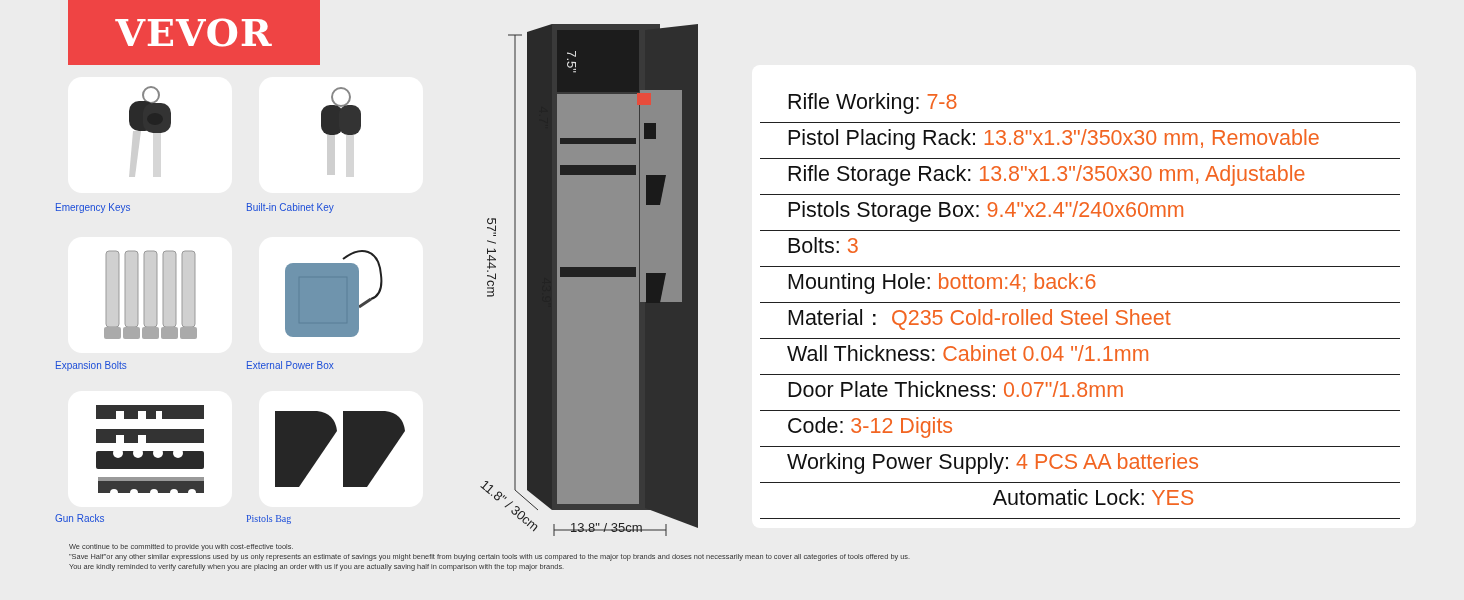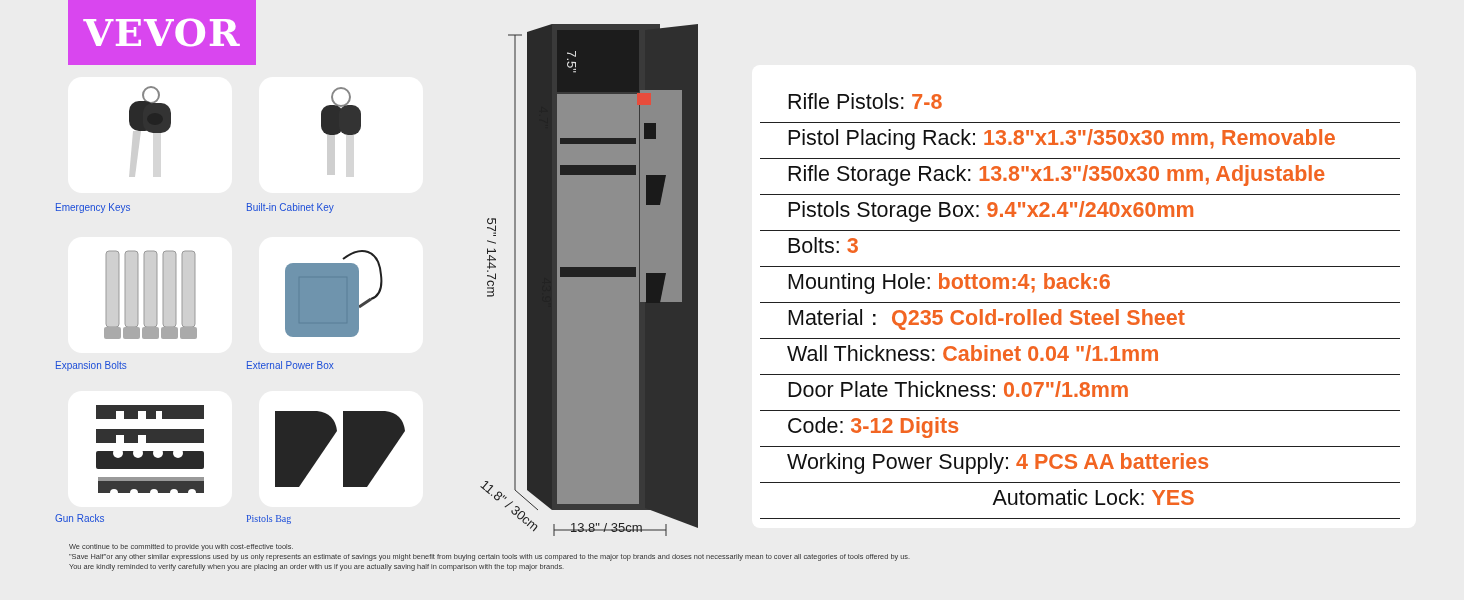--- a/index.html
+++ b/index.html
@@ -4,22 +4,22 @@
 <style>
   * { box-sizing: border-box; margin: 0; padding: 0; }
   html, body { width: 1464px; height: 600px; overflow: hidden; }
   body {
     background: #ececec;
     font-family: "Liberation Sans", sans-serif;
     position: relative;
     color: #111;
   }
   .logo {
-    position: absolute; left: 68px; top: 0; width: 188px; height: 65px;
-    background: #d946ef;
+    position: absolute; left: 68px; top: 0; width: 252px; height: 65px;
+    background: #ef4444;
     color: #fff; font-family: "DejaVu Serif", serif; font-weight: bold;
     font-size: 38px; letter-spacing: 1px;
     display: flex; align-items: center; justify-content: center;
   }
   .acc-card {
     position: absolute; width: 164px; height: 116px;
     background: #fff; border-radius: 14px;
     display: flex; align-items: center; justify-content: center;
   }
   .acc-label {
@@ -33,21 +33,21 @@
     position: absolute; left: 752px; top: 65px; width: 664px; height: 463px;
     background: #fff; border-radius: 8px;
   }
   .spec-row {
     position: absolute; left: 8px; width: 640px; height: 36px;
     border-bottom: 1.5px solid #222;
     font-size: 21.5px; line-height: 30px; padding-left: 27px;
     white-space: nowrap;
   }
   .spec-row .k { color: #111; }
-  .spec-row .v { color: #f26522; font-weight: bold; }
+  .spec-row .v { color: #f26522; font-weight: normal; }
   .disclaimer {
     position: absolute; left: 69px; top: 542px;
     font-size: 7.4px; line-height: 10px; color: #333;
   }
 </style>
 </head>
 <body>
 
 <div class="logo">VEVOR</div>
 
@@ -164,21 +164,21 @@
   </svg>
   <div class="dim-text" style="left:-8px;top:230px;transform:rotate(90deg);">57" / 144.7cm</div>
   <div class="dim-text" style="left:100px;top:34px;color:#ddd;transform:rotate(90deg);">7.5"</div>
   <div class="dim-text" style="left:72px;top:90px;transform:rotate(90deg);">4.7"</div>
   <div class="dim-text" style="left:72px;top:265px;transform:rotate(90deg);">43.9"</div>
   <div class="dim-text" style="left:14px;top:478px;transform:rotate(40deg);">11.8" / 30cm</div>
   <div class="dim-text" style="left:110px;top:500px;">13.8" / 35cm</div>
 </div>
 
 <div class="spec-panel">
-  <div class="spec-row" style="top:22px;"><span class="k">Rifle Pistols: </span><span class="v">7-8</span></div>
+  <div class="spec-row" style="top:22px;"><span class="k">Rifle Working: </span><span class="v">7-8</span></div>
   <div class="spec-row" style="top:58px;"><span class="k">Pistol Placing Rack: </span><span class="v">13.8"x1.3"/350x30 mm, Removable</span></div>
   <div class="spec-row" style="top:94px;"><span class="k">Rifle Storage Rack: </span><span class="v">13.8"x1.3"/350x30 mm, Adjustable</span></div>
   <div class="spec-row" style="top:130px;"><span class="k">Pistols Storage Box: </span><span class="v">9.4"x2.4"/240x60mm</span></div>
   <div class="spec-row" style="top:166px;"><span class="k">Bolts: </span><span class="v">3</span></div>
   <div class="spec-row" style="top:202px;"><span class="k">Mounting Hole: </span><span class="v">bottom:4; back:6</span></div>
   <div class="spec-row" style="top:238px;"><span class="k">Material： </span><span class="v">Q235 Cold-rolled Steel Sheet</span></div>
   <div class="spec-row" style="top:274px;"><span class="k">Wall Thickness: </span><span class="v">Cabinet 0.04 "/1.1mm</span></div>
   <div class="spec-row" style="top:310px;"><span class="k">Door Plate Thickness: </span><span class="v">0.07"/1.8mm</span></div>
   <div class="spec-row" style="top:346px;"><span class="k">Code: </span><span class="v">3-12 Digits</span></div>
   <div class="spec-row" style="top:382px;"><span class="k">Working Power Supply: </span><span class="v">4 PCS AA batteries</span></div>

